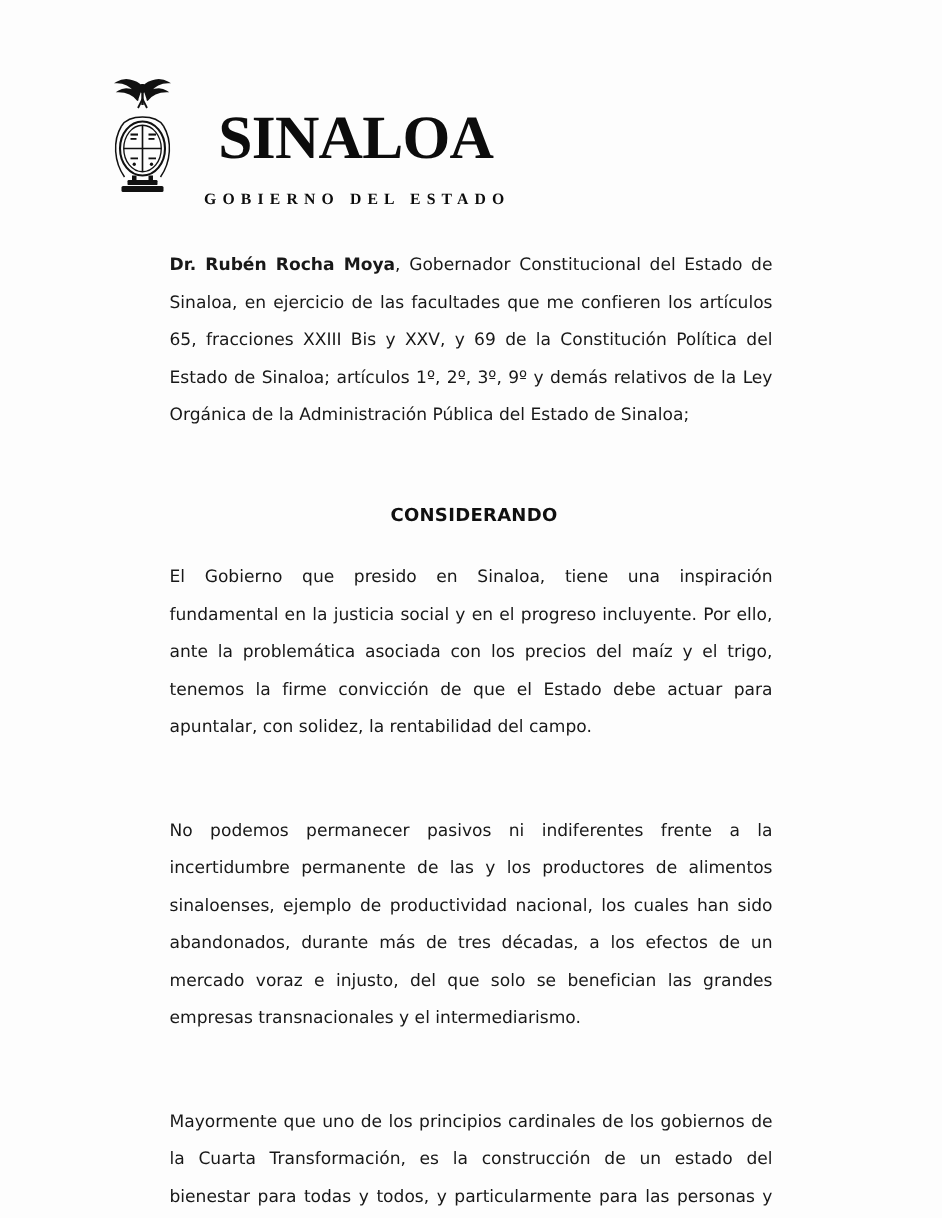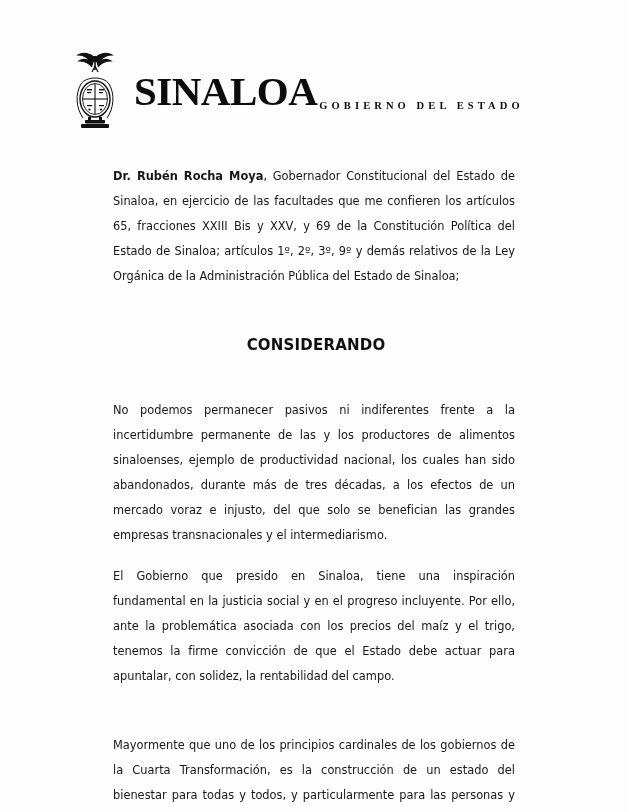--- a/index.html
+++ b/index.html
@@ -40,38 +40,38 @@
     height: 84px;
     flex: 0 0 54px;
     position: relative;
   }
   .emblem svg { display: block; }
 
   .wordmark {
     margin-left: 12px;
     padding-top: 22px;
     display: flex;
-    flex-direction: row;
-    align-items: flex-end;
+    flex-direction: column;
+    align-items: center;
   }
   .wordmark-title {
     font-family: "Liberation Serif", "DejaVu Serif", serif;
     font-weight: bold;
     font-size: 41px;
     line-height: 0.94;
     letter-spacing: -0.5px;
     color: #0c0c0c;
   }
   .wordmark-sub {
     font-family: "Liberation Serif", "DejaVu Serif", serif;
     font-weight: bold;
     font-size: 10.5px;
     letter-spacing: 4.1px;
     color: #0c0c0c;
-    margin-top: 3px;
+    margin-top: 17px;
     margin-left: 2px;
   }
 
   
   .content {
     position: absolute;
     left: 97px;
     top: 148px;
     width: 434px;
   }
@@ -86,21 +86,21 @@
     margin: 16px;
   }
   .para + .para { margin-top: 0; }
 
   .para-spacer-lg { margin-top: 44px !important; }
 
   .bold-name { font-weight: bold; }
 
   .heading-considerando {
     font-family: "DejaVu Sans", sans-serif;
-    font-size: 15px;
+    font-size: 12px;
     font-weight: bold;
     letter-spacing: 0.2px;
     text-align: center;
     color: #101010;
     margin: 0;
     padding-left: 4px;
   }
 
   .block-gap-heading { margin-top: 47px; }
   .block-gap-after-heading { margin-top: 22px; }
@@ -164,21 +164,21 @@
   </div>
 
   <div class="content">
 
     <p class="para"><span class="bold-name">Dr. Rubén Rocha Moya</span><span>, Gobernador Constitucional del Estado de Sinaloa, en ejercicio de las facultades que me confieren los artículos 65, fracciones XXIII Bis y XXV, y 69 de la Constitución Política del Estado de Sinaloa; artículos 1º, 2º, 3º, 9º y demás relativos de la Ley Orgánica de la Administración Pública del Estado de Sinaloa;</span></p>
 
     <div class="block-gap-heading">
       <p class="heading-considerando">CONSIDERANDO</p>
     </div>
 
+    <p class="para block-gap-after-heading">El Gobierno que presido en Sinaloa, tiene una inspiración fundamental en la justicia social y en el progreso incluyente. Por ello, ante la problemática asociada con los precios del maíz y el trigo, tenemos la firme convicción de que el Estado debe actuar para apuntalar, con solidez, la rentabilidad del campo.</p>
+
     <p class="para para-spacer-lg">No podemos permanecer pasivos ni indiferentes frente a la incertidumbre permanente de las y los productores de alimentos sinaloenses, ejemplo de productividad nacional, los cuales han sido abandonados, durante más de tres décadas, a los efectos de un mercado voraz e injusto, del que solo se benefician las grandes empresas transnacionales y el intermediarismo.</p>
-
-    <p class="para block-gap-after-heading">El Gobierno que presido en Sinaloa, tiene una inspiración fundamental en la justicia social y en el progreso incluyente. Por ello, ante la problemática asociada con los precios del maíz y el trigo, tenemos la firme convicción de que el Estado debe actuar para apuntalar, con solidez, la rentabilidad del campo.</p>
 
     <p class="para para-spacer-lg">Mayormente que uno de los principios cardinales de los gobiernos de la Cuarta Transformación, es la construcción de un estado del bienestar para todas y todos, y particularmente para las personas y los grupos más desprotegidos, como es el caso de los productores de maíz del sector social.</p>
 
   </div>
 
 </div>
 
 </body></html>

